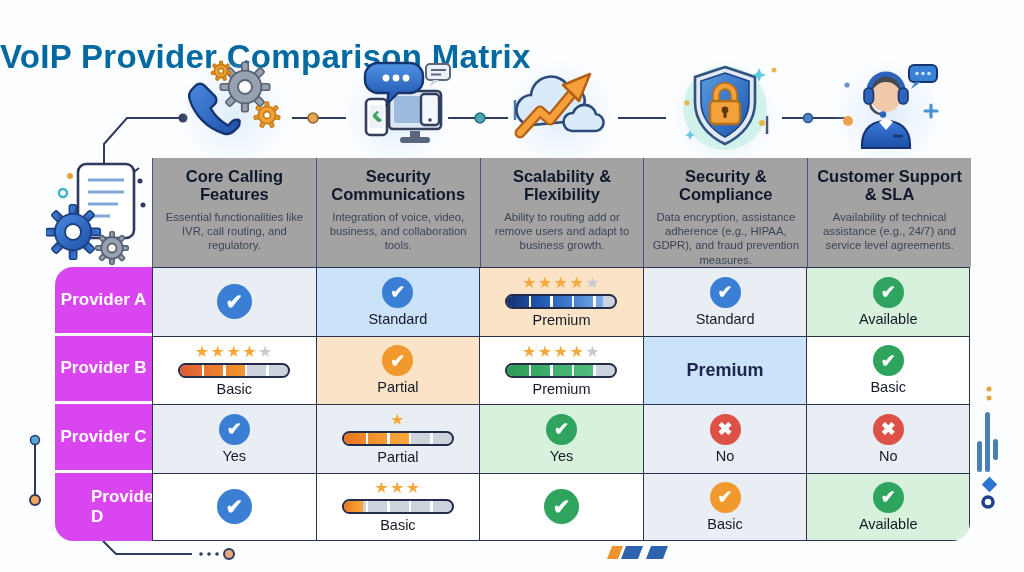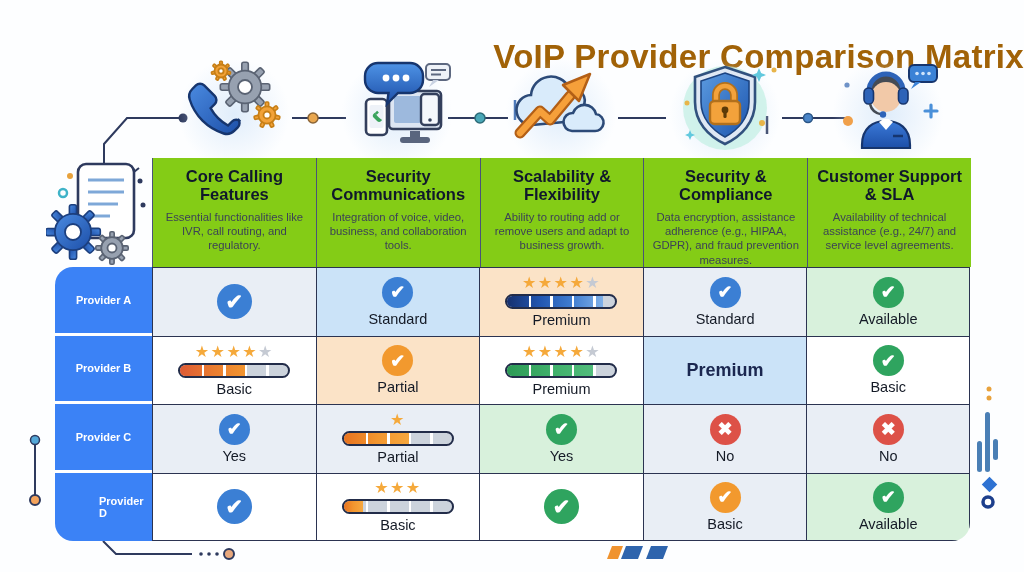--- a/index.html
+++ b/index.html
@@ -1,37 +1,37 @@
 <!DOCTYPE html>
 <html><head>
 <meta charset="utf-8">
 <style>
   html,body{margin:0;padding:0;background:#ffffff;}
   .canvas{position:relative;width:1024px;height:572px;background:#fdfeff;overflow:hidden;
           font-family:"Liberation Sans",sans-serif;}
-  .title{position:absolute;top:16px;left:0;right:0;text-align:right;
-         font-size:33px;font-weight:bold;color:#a16207;letter-spacing:.3px;}
+  .title{position:absolute;top:16px;left:0;right:0;text-align:left;
+         font-size:33px;font-weight:bold;color:#0369a1;letter-spacing:.3px;}
   .decor{position:absolute;left:0;top:0;width:1024px;height:572px;pointer-events:none;}
   #side-icon{position:absolute;left:46px;top:158px;width:106px;height:108px;}
   #side-icon svg{width:100%;height:100%;}
   .col-icon{position:absolute;top:60px;width:110px;height:98px;
             background:radial-gradient(circle at 50% 55%, rgba(219,234,250,.85), rgba(255,255,255,0) 72%);}
   .col-icon svg{width:100%;height:100%;}
   .hdr-row{position:absolute;left:152px;top:158px;width:818px;height:109px;display:flex;
            border-left:1.5px solid #4a5478;}
-  .hdr-cell{flex:1;background:#84cc16;border-left:1.5px solid #4a5478;box-sizing:border-box;
+  .hdr-cell{flex:1;background:#a3a3a3;border-left:1.5px solid #4a5478;box-sizing:border-box;
             padding:9px 8px 0;text-align:center;}
   .hdr-cell:first-child{border-left:none;}
   .hdr-title{font-size:16.5px;font-weight:bold;color:#10182c;line-height:1.12;margin-bottom:6px;}
   .hdr-desc{font-size:11.3px;color:#3c4356;line-height:1.26;}
   .grid{position:absolute;left:55px;top:267px;width:915px;height:274px;display:grid;
         grid-template-columns:97px repeat(5,1fr);grid-auto-rows:68.5px;
         border-radius:18px 0 18px 18px;overflow:hidden;background:#fff;}
-  .lbl{background:#3b82f6;color:#fff;display:flex;align-items:center;justify-content:center;
-       font-size:11px;font-weight:bold;border-bottom:3px solid #ffffff;box-sizing:border-box;}
+  .lbl{background:#d946ef;color:#fff;display:flex;align-items:center;justify-content:center;
+       font-size:17px;font-weight:bold;border-bottom:3px solid #ffffff;box-sizing:border-box;}
   .lbl.row-last{border-bottom:none;padding-left:44px;}
   .cell{display:flex;flex-direction:column;align-items:center;justify-content:center;gap:3px;
         border-top:1.5px solid #2b3351;border-left:1.5px solid #2b3351;box-sizing:border-box;}
   .cell.col-last{border-right:1.5px solid #2b3351;}
   .cell.row-last{border-bottom:1.5px solid #2b3351;}
   .mark{width:31px;height:31px;border-radius:50%;color:#fff;display:flex;align-items:center;
         justify-content:center;font-size:18px;font-weight:bold;line-height:1;}
   .mark.solo{width:35px;height:35px;font-size:21px;}
   .cell-label{font-size:14.5px;color:#141a26;text-align:center;}
   .cell-text{font-size:18px;font-weight:bold;color:#1b2750;}

